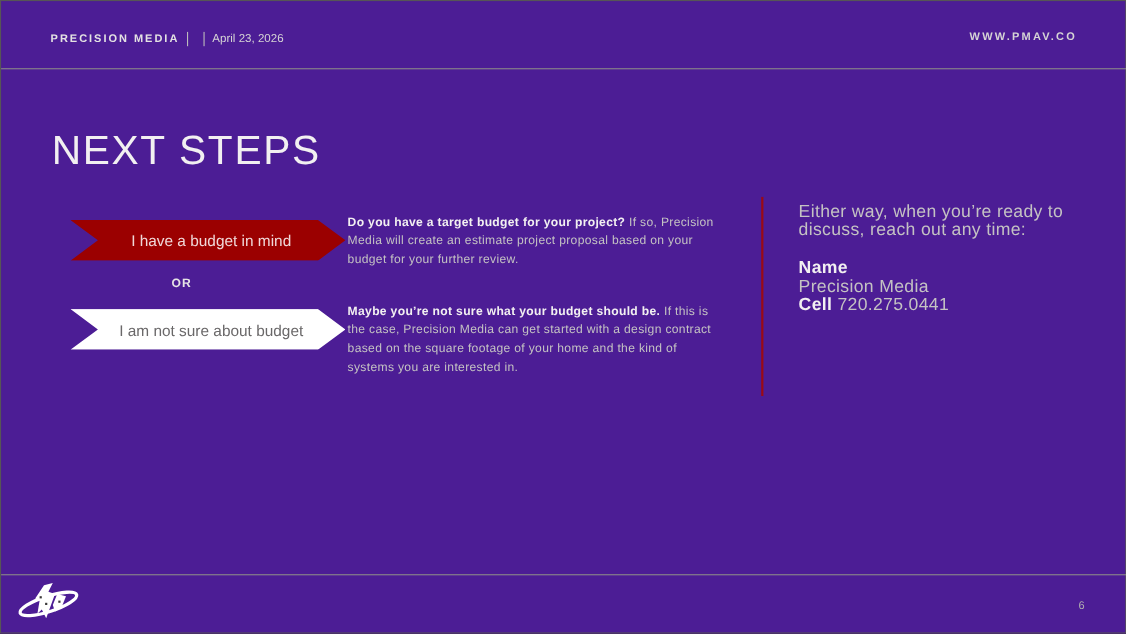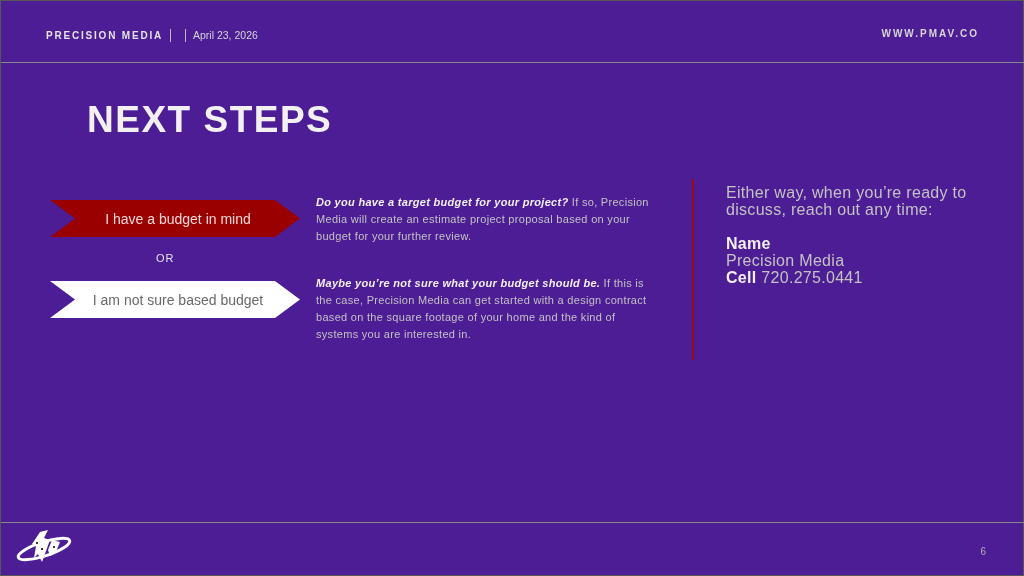--- a/index.html
+++ b/index.html
@@ -20,43 +20,43 @@
     display: flex; align-items: center;
     font-size: 10.5px; color: #d6d4d5; white-space: nowrap;
   }
   .brand { font-weight: bold; letter-spacing: 1.8px; font-size: 10px; color: #e4e2e3; }
   .sep { display: inline-block; width: 1px; height: 13px; background: #bdbbbc; margin: 0 7px; }
   .url {
     position: absolute; top: 27px; right: 44px;
     font-size: 10px; font-weight: bold; letter-spacing: 2px; color: #d6d4d5;
   }
   .title {
-    position: absolute; top: 98px; left: 46px;
-    font-size: 37px; color: #f2f0f1; letter-spacing: 1.5px; font-weight: bold; margin-left: 40px;
+    position: absolute; top: 115px; left: 46px;
+    font-size: 37px; color: #f2f0f1; letter-spacing: 1.5px; font-weight: normal;
   }
   .chev {
-    position: absolute; left: 49px; width: 250px; height: 37px;
+    position: absolute; left: 63px; width: 250px; height: 37px;
     display: flex; align-items: center; justify-content: center;
     font-size: 14px; padding-left: 6px; box-sizing: border-box;
     clip-path: polygon(0 0, 90% 0, 100% 50%, 90% 100%, 0 100%, 10% 50%);
     cursor: pointer;
     text-align: right;
   }
   .chev.red { top: 199px; background: #9b0000; color: #f0d8d8; }
   .chev.white { top: 280px; background: #ffffff; color: #6a6869; }
   .or {
     position: absolute; top: 251px; left: 155px; font-size: 11px;
-    color: #e6e4e5; font-weight: normal; letter-spacing: 1px;
+    color: #e6e4e5; font-weight: bold; letter-spacing: 1px;
   }
   .para {
     position: absolute; left: 315px; width: 345px;
     font-size: 11px; line-height: 17px; color: #c4c2c3;
     letter-spacing: 0.3px;
   }
-  .para b { color: #f2f0f1; font-style: italic; }
+  .para b { color: #f2f0f1; }
   .p1 { top: 193px; }
   .p2 { top: 274px; }
   .vline { position: absolute; left: 691px; top: 178px; width: 2px; height: 181px; background: #9b0a14; }
   .contact {
     position: absolute; left: 725px; top: 183px; width: 260px;
     font-size: 16px; line-height: 17px; color: #c4c2c3; letter-spacing: 0.3px;
   }
   .contact b { color: #f2f0f1; }
   .gap { height: 17px; }
   .email { color: #c4c2c3; text-decoration: underline; cursor: pointer; }
@@ -78,21 +78,21 @@
   </div>
   <div class="url">WWW.PMAV.CO</div>
 
   <div class="title">NEXT STEPS</div>
 
   <div class="chev red">
     <span>I have a budget in mind</span>
   </div>
   <div class="or">OR</div>
   <div class="chev white">
-    <span>I am not sure based budget</span>
+    <span>I am not sure about budget</span>
   </div>
 
   <div class="para p1">
     <b>Do you have a target budget for your project?</b><span> If so, Precision Media will create an estimate project proposal based on your budget for your further review.</span>
   </div>
   <div class="para p2">
     <b>Maybe you’re not sure what your budget should be.</b><span> If this is the case, Precision Media can get started with a design contract based on the square footage of your home and the kind of systems you are interested in.</span>
   </div>
 
   <div class="vline"></div>

